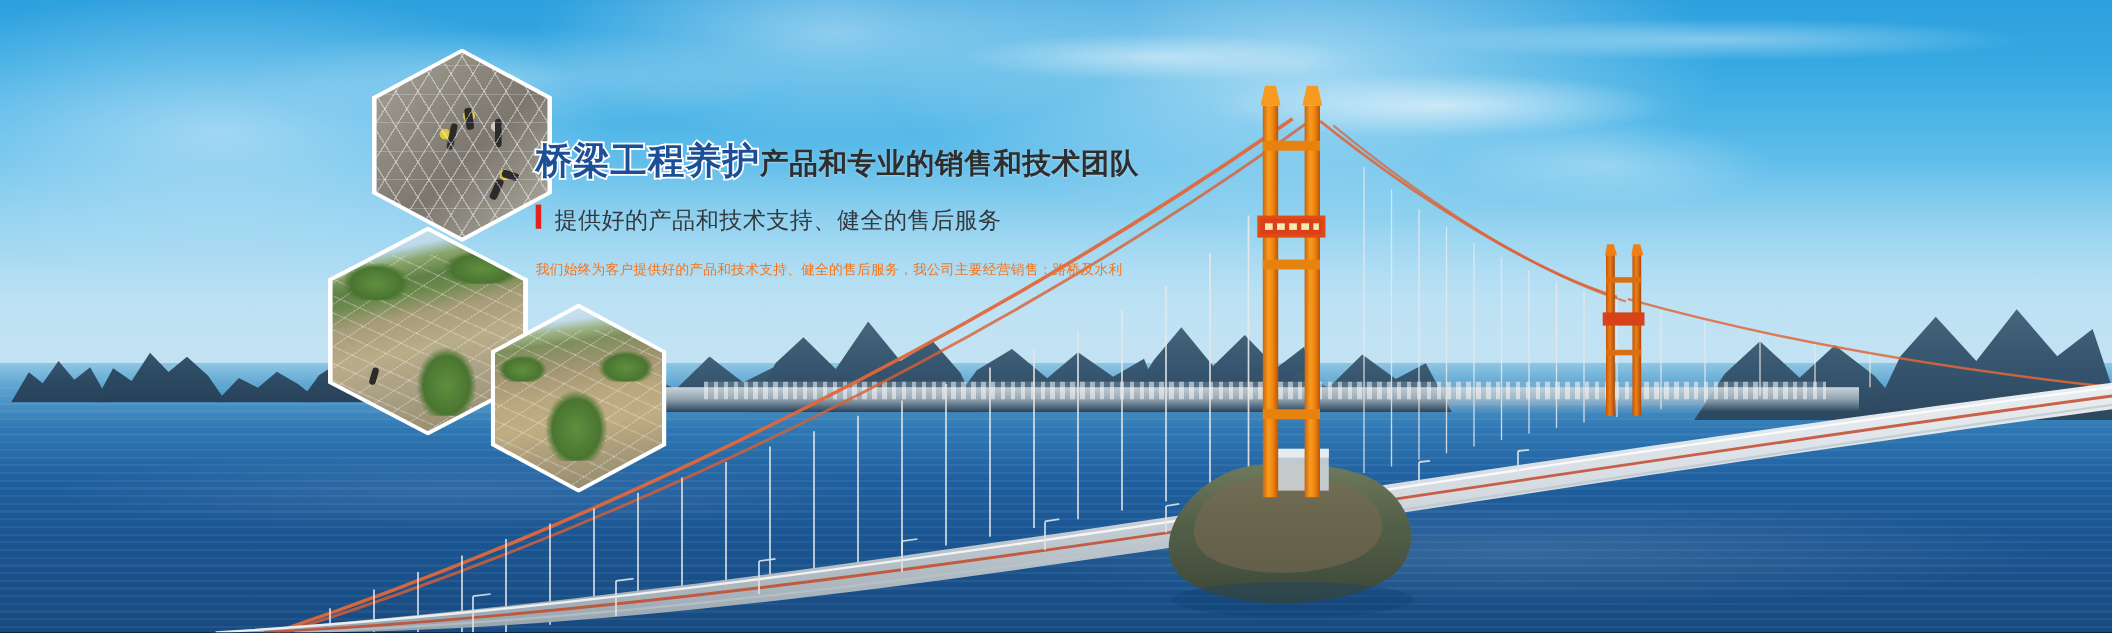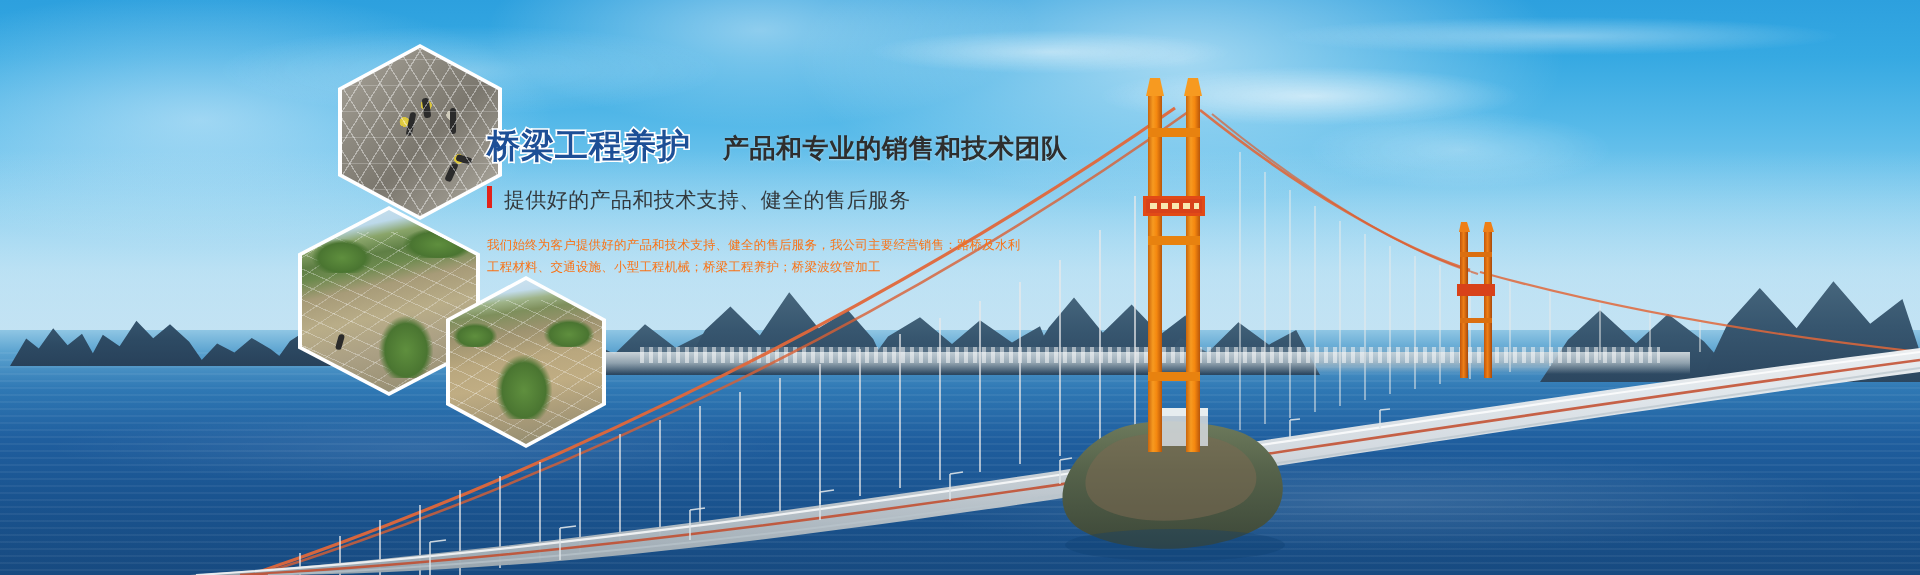--- a/index.html
+++ b/index.html
@@ -161,21 +161,21 @@
       repeating-linear-gradient(24deg, rgba(255,255,255,.30) 0 1px, rgba(255,255,255,0) 1px 14px),
       repeating-linear-gradient(-34deg, rgba(255,255,255,.26) 0 1px, rgba(255,255,255,0) 1px 16px);
   }
 
   
   .copy { position: absolute; left: 487px; top: 124px; width: 700px; }
 
   .headline-row {
     display: flex;
     align-items: baseline;
-    gap: 32px;
+    gap: 0;
     white-space: nowrap;
   }
   .headline-main {
     font-size: 33px;
     font-weight: 700;
     color: #1d4f96;
     letter-spacing: 1px;
     -webkit-text-stroke: 3.2px #ffffff;
     paint-order: stroke fill;
     text-shadow: 0 1px 0 rgba(255,255,255,.5);
@@ -439,18 +439,17 @@
       <span class="headline-sub">产品和专业的销售和技术团队</span>
     </div>
 
     <div class="tagline-row">
       <span class="tag-bar"></span>
       <span class="tagline-text">提供好的产品和技术支持、健全的售后服务</span>
     </div>
 
     <div class="para">
       <div>我们始终为客户提供好的产品和技术支持、健全的售后服务，我公司主要经营销售：路桥及水利</div>
-      <div>工程材料、交通设施、小型工程机械；桥梁工程养护；桥梁波纹管加工</div>
     </div>
 
   </div>
 
 </div>
 
 </body></html>

